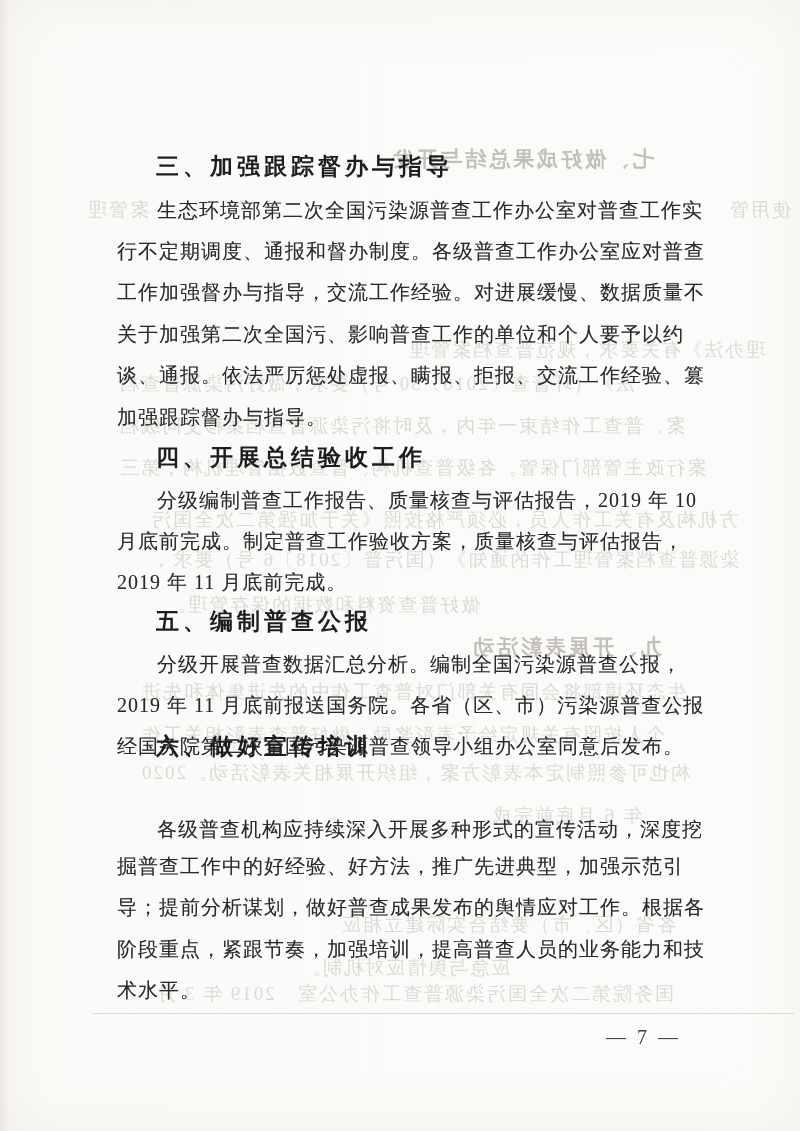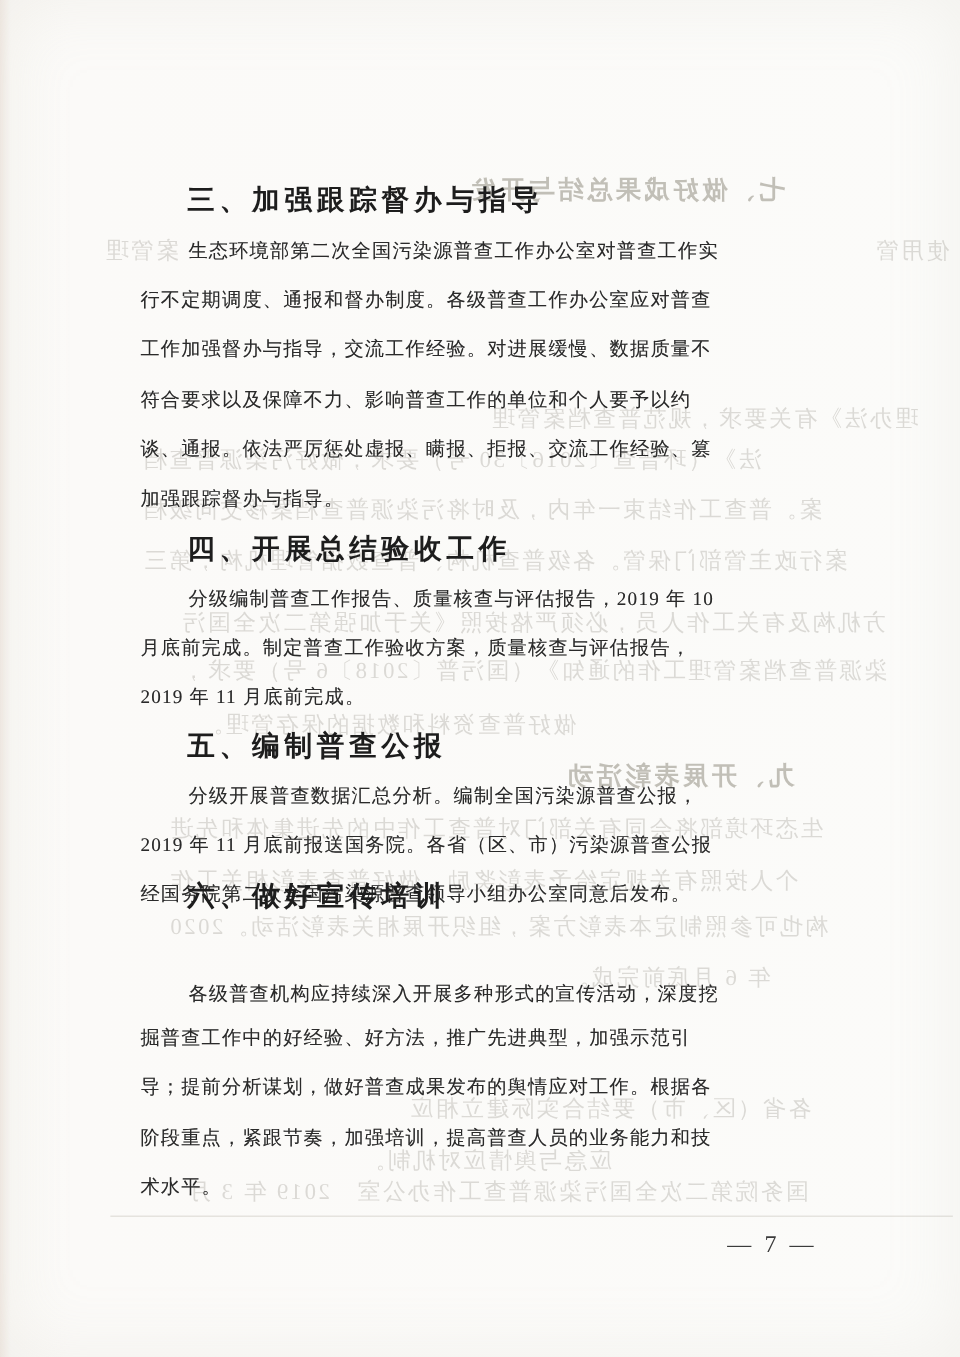--- a/index.html
+++ b/index.html
@@ -9,21 +9,21 @@
     font-family:"Liberation Serif","DejaVu Serif",serif;
   }
   .page{
     position:relative;width:800px;height:1131px;overflow:hidden;
     background:linear-gradient(90deg,#f1eae4 0px,#faf9f6 9px,#fbfaf8 60px,#fbfbf9 100%);
     box-shadow:inset 0 0 60px rgba(205,200,190,0.18);
   }
   
   .ln{
     position:absolute;left:117px;
-    font-size:16px;letter-spacing:1px;color:#2a2a2a;
+    font-size:20px;letter-spacing:1px;color:#2a2a2a;
     white-space:pre;line-height:26px;
     text-shadow:0 0 0.5px rgba(40,40,40,0.35);
   }
   .ln.indent{left:157px;}
   .hd{
     position:absolute;left:156px;margin:0;
     font-family:Liberation Mono, monospace;
     font-weight:700;font-size:23px;letter-spacing:4px;color:#1d1d1d;
     white-space:pre;line-height:28px;
   }
@@ -74,21 +74,21 @@
     <div class="bleed" style="top:981px;left:155px">国务院第二次全国污染源普查工作办公室　2019 年 3 月</div>
     <div class="faint-rule"></div>
   </div>
 
   <div>
 
     <h2 class="hd" style="top:154px">三、加强跟踪督办与指导</h2>
     <div class="ln indent" style="top:197px">生态环境部第二次全国污染源普查工作办公室对普查工作实</div>
     <div class="ln" style="top:238px">行不定期调度、通报和督办制度。各级普查工作办公室应对普查</div>
     <div class="ln" style="top:279px">工作加强督办与指导，交流工作经验。对进展缓慢、数据质量不</div>
-    <div class="ln" style="top:321px">符合要求以及保障不力、影响普查工作的单位和个人要予以约</div>
+    <div class="ln" style="top:321px">关于加强第二次全国污、影响普查工作的单位和个人要予以约</div>
     <div class="ln" style="top:362px">谈、通报。依法严厉惩处虚报、瞒报、拒报、交流工作经验、篡</div>
     <div class="ln" style="top:404px">加强跟踪督办与指导。</div>
 
     <h2 class="hd" style="top:445px">四、开展总结验收工作</h2>
     <div class="ln indent" style="top:487px">分级编制普查工作报告、质量核查与评估报告，2019 年 10</div>
     <div class="ln" style="top:528px">月底前完成。制定普查工作验收方案，质量核查与评估报告，</div>
     <div class="ln" style="top:569px">2019 年 11 月底前完成。</div>
 
     <h2 class="hd" style="top:609px">五、编制普查公报</h2>
     <div class="ln indent" style="top:651px">分级开展普查数据汇总分析。编制全国污染源普查公报，</div>

